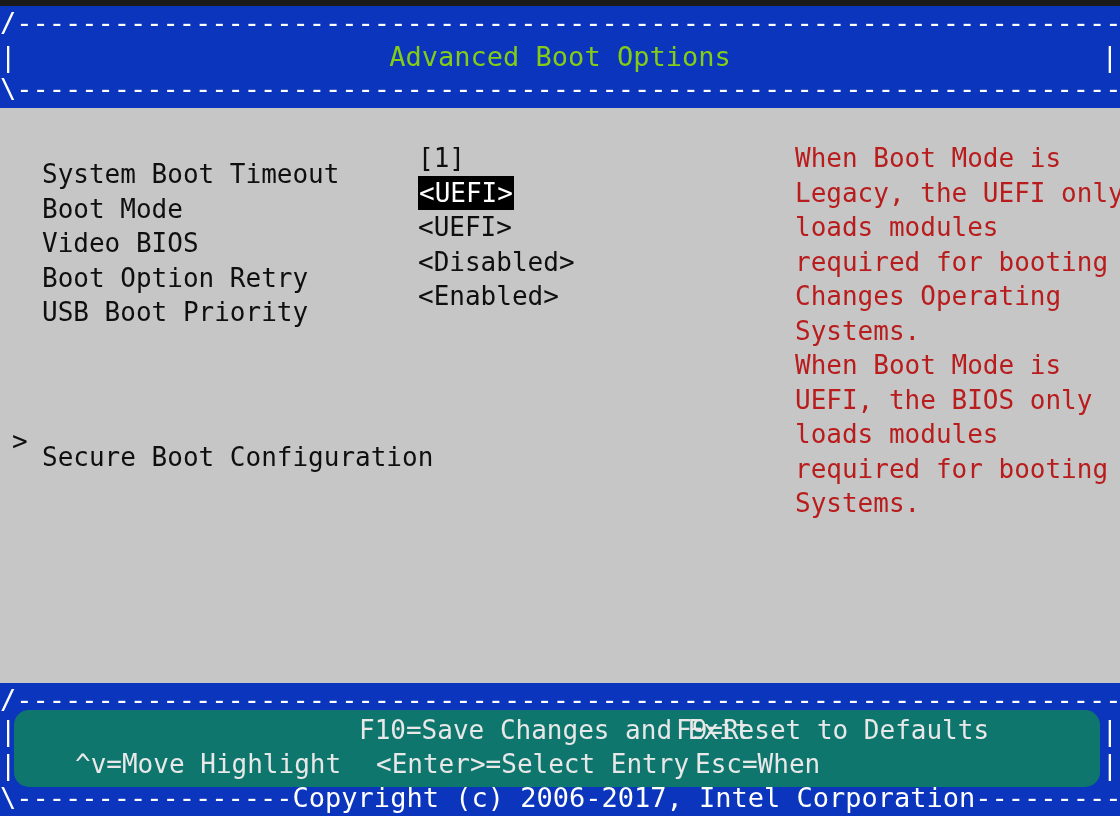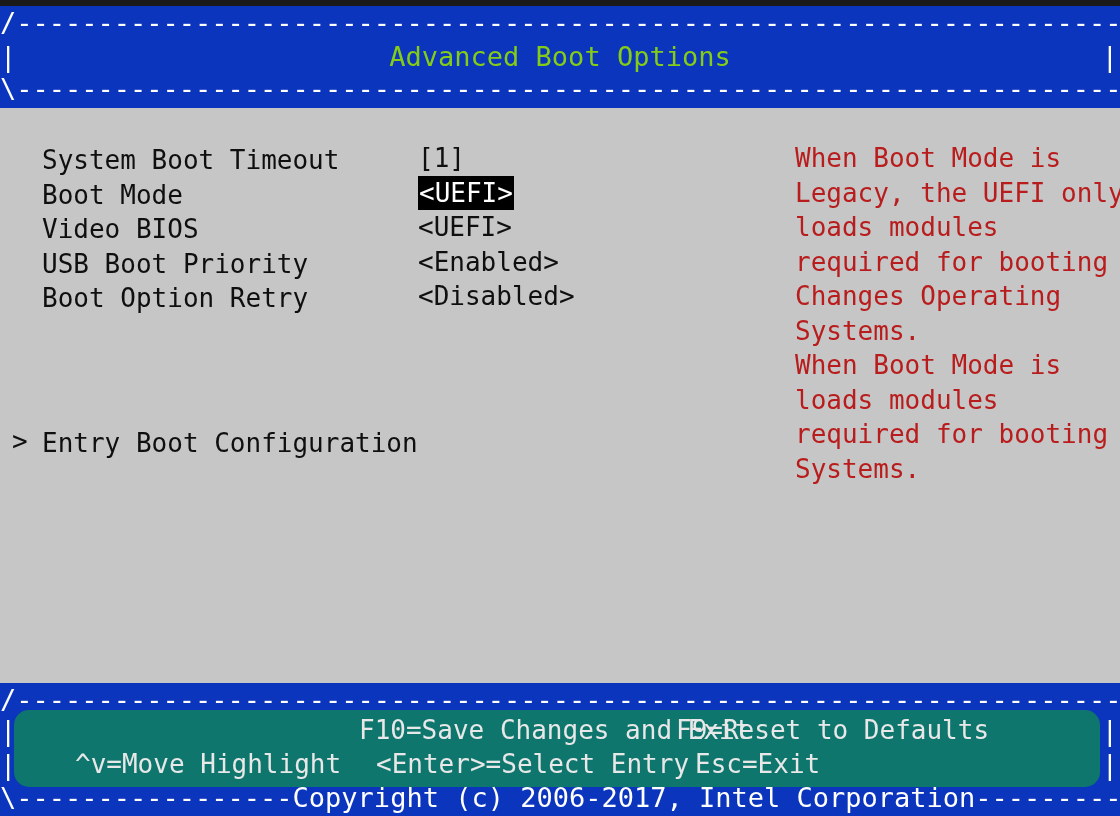--- a/index.html
+++ b/index.html
@@ -98,21 +98,21 @@
   }
   .menu-marker {
     position: absolute;
     left: 12px; top: 0;
     font-size: 26px;
     color: #0f0f0f;
     white-space: pre;
   }
   .menu-label {
     position: absolute;
-    left: 42px; top: 2px;
+    left: 42px; top: 16px;
     font-size: 26px;
     color: #0f0f0f;
     white-space: pre;
   }
   .menu-value {
     position: absolute;
     left: 418px; top: 0;
     font-size: 26px;
     color: #0f0f0f;
     white-space: pre;
@@ -242,44 +242,45 @@
         <span class="menu-label">Boot Mode</span>
         <span class="menu-value highlighted">&lt;UEFI&gt;</span>
       </div>
 
       <div class="menu-row">
         <span class="menu-label">Video BIOS</span>
         <span class="menu-value">&lt;UEFI&gt;</span>
       </div>
 
       <div class="menu-row">
+        <span class="menu-label">Boot Option Retry</span>
+        <span class="menu-value">&lt;Disabled&gt;</span>
+      </div>
+
+      <div class="menu-row">
         <span class="menu-label">USB Boot Priority</span>
         <span class="menu-value">&lt;Enabled&gt;</span>
       </div>
 
-      <div class="menu-row">
-        <span class="menu-label">Boot Option Retry</span>
-        <span class="menu-value">&lt;Disabled&gt;</span>
-      </div>
-
       <div class="submenu-row">
         <span class="menu-marker">&gt;</span>
-        <span class="menu-label">Entry Boot Configuration</span>
+        <span class="menu-label">Secure Boot Configuration</span>
       </div>
 
     </div>
 
     <div class="help-panel">
       <div class="help-line">When Boot Mode is</div>
       <div class="help-line">Legacy, the UEFI only</div>
       <div class="help-line">loads modules</div>
       <div class="help-line">required for booting</div>
       <div class="help-line">Changes Operating</div>
       <div class="help-line">Systems.</div>
       <div class="help-line">When Boot Mode is</div>
+      <div class="help-line">UEFI, the BIOS only</div>
       <div class="help-line">loads modules</div>
       <div class="help-line">required for booting</div>
       <div class="help-line">Systems.</div>
     </div>
 
   </div>
 
   <div class="footer-block">
 
     <div class="footer-top-rule">/--------------------------------------------------------------------------\</div>
@@ -292,21 +293,21 @@
     <div class="keybox">
 
       <div class="key-row key-row-1">
         <span class="key-seg" style="left:345px;">F10=Save Changes and Exit</span>
         <span class="key-seg" style="left:662px;">F9=Reset to Defaults</span>
       </div>
 
       <div class="key-row key-row-2">
         <span class="key-seg" style="left:17px;">^v=Move Highlight</span>
         <span class="key-seg" style="left:318px;text-align:right;">&lt;Enter&gt;=Select Entry</span>
-        <span class="key-seg" style="left:637px;">Esc=Exit</span>
+        <span class="key-seg" style="left:637px;">Esc=When</span>
       </div>
 
     </div>
 
     <div class="copyright-rule">\-----------------Copyright (c) 2006-2017, Intel Corporation------------------/</div>
 
   </div>
 
 </div>
 

